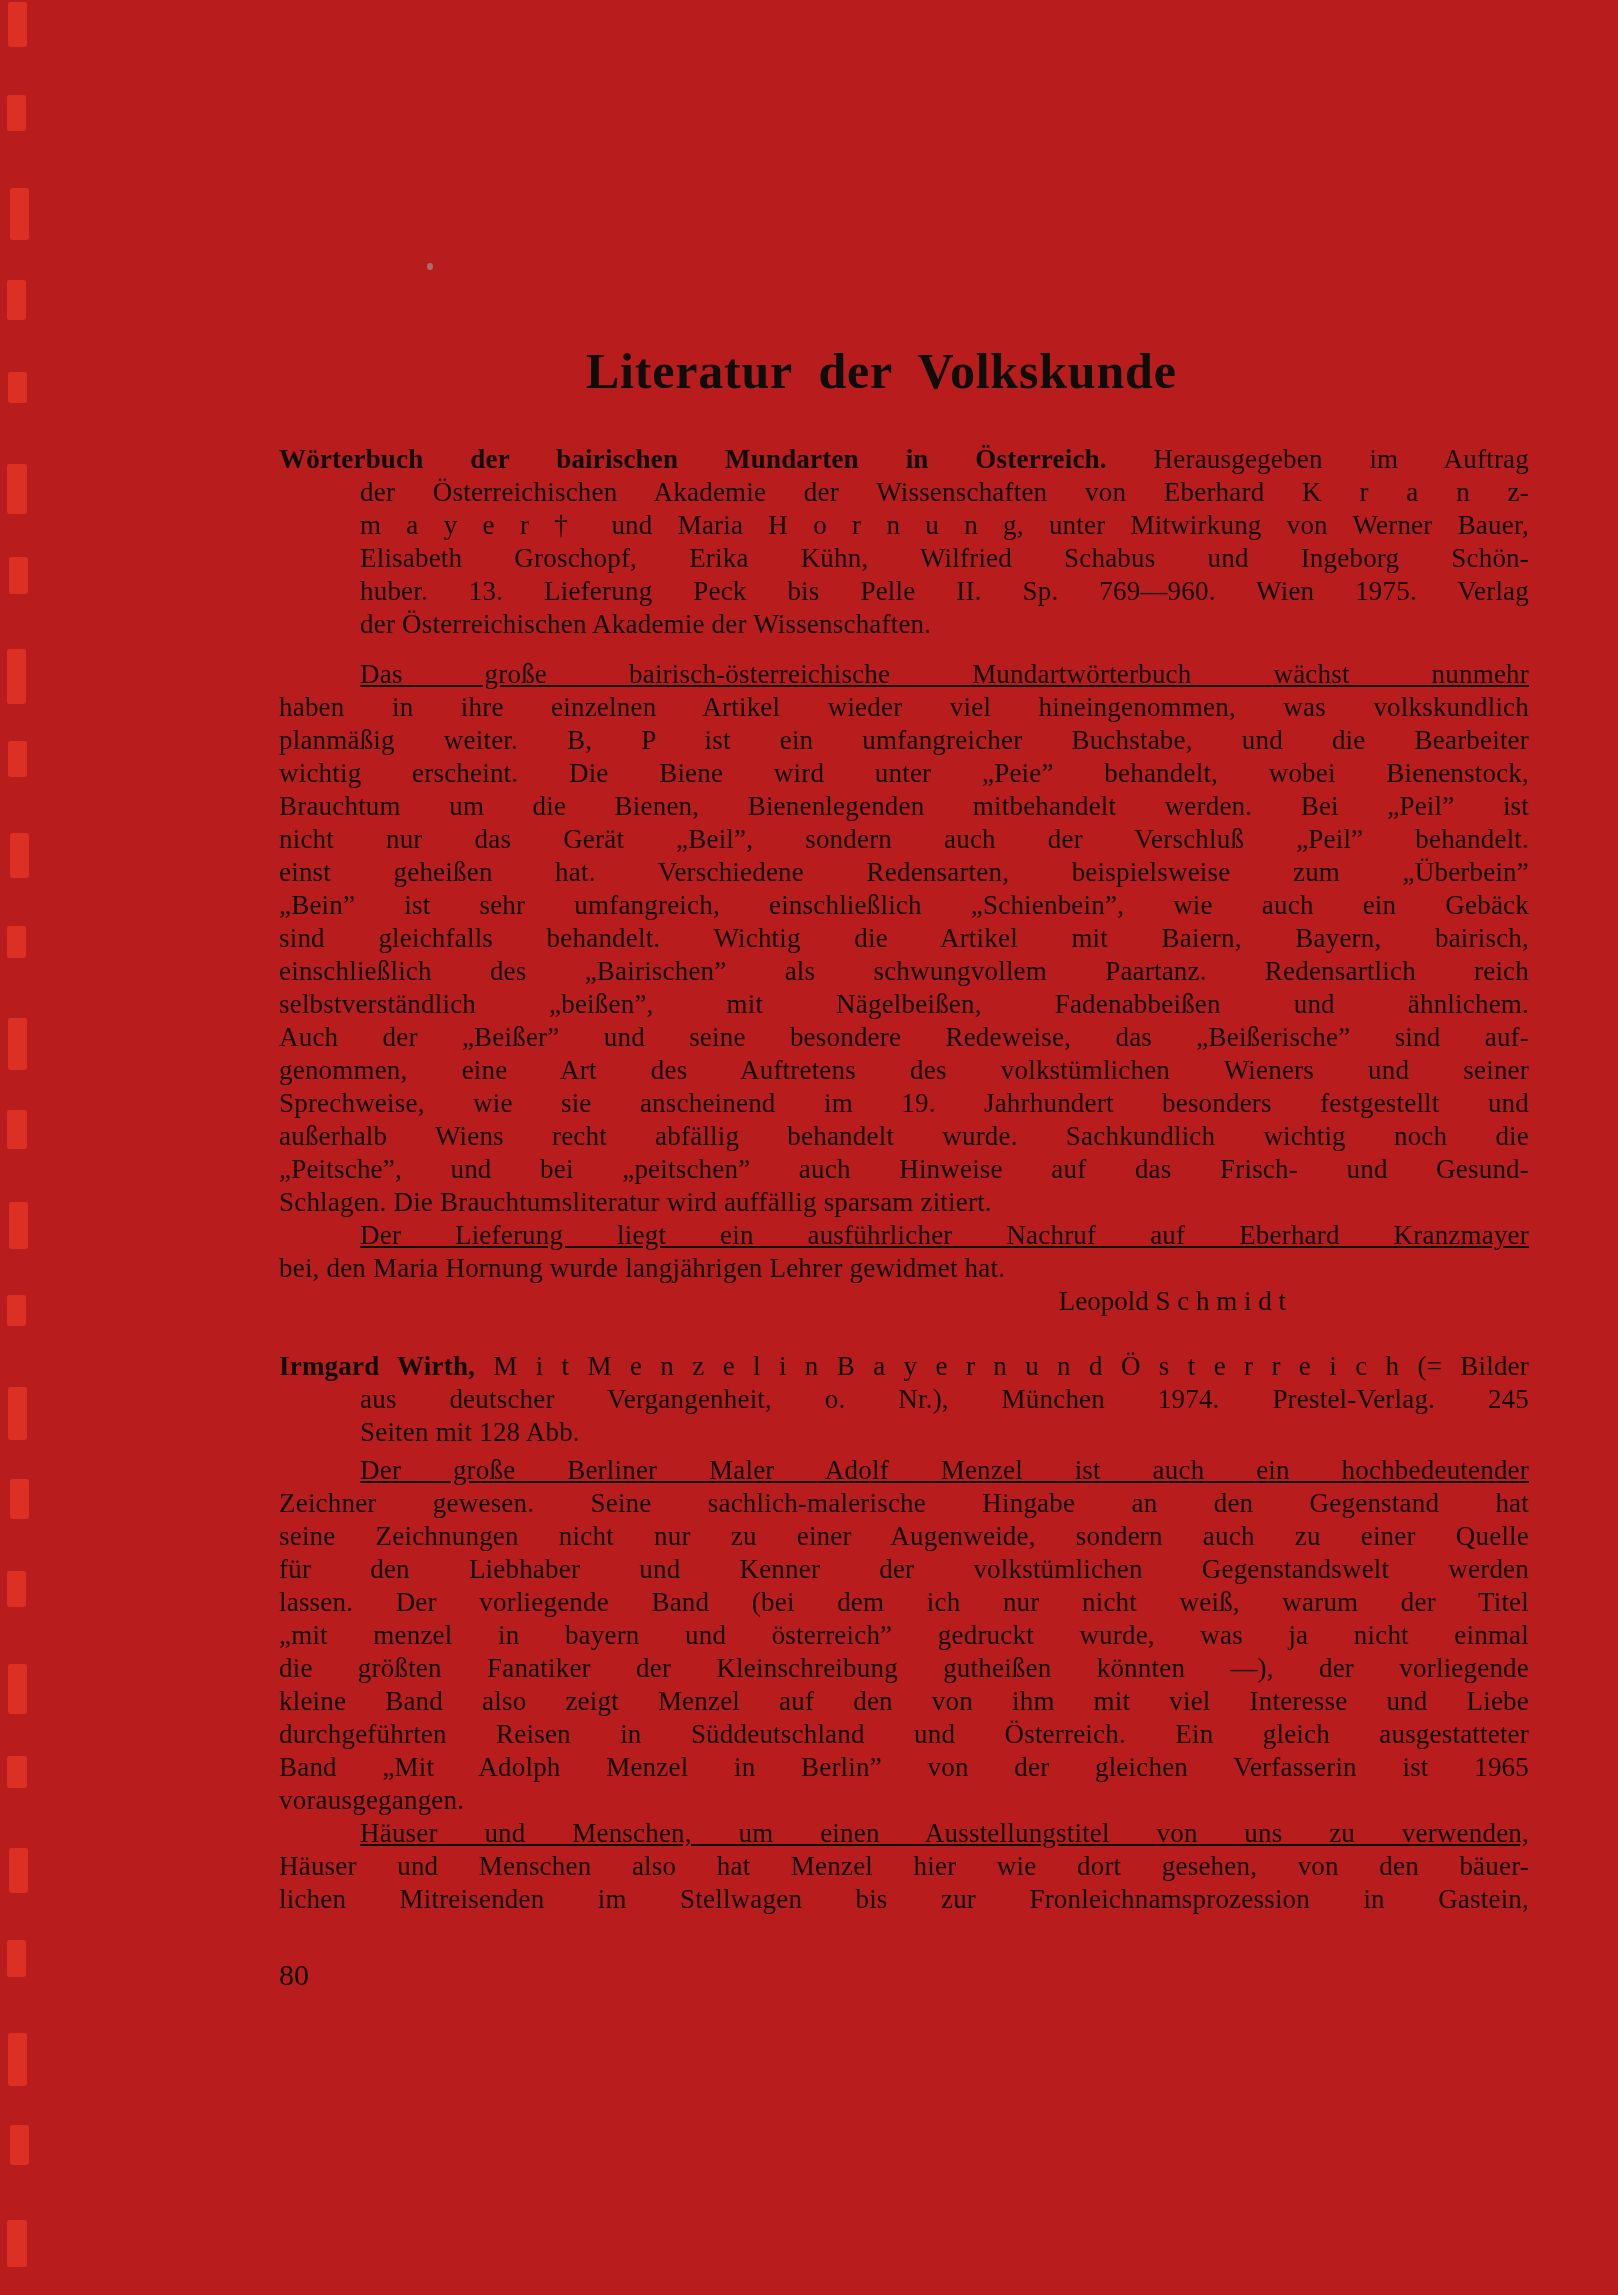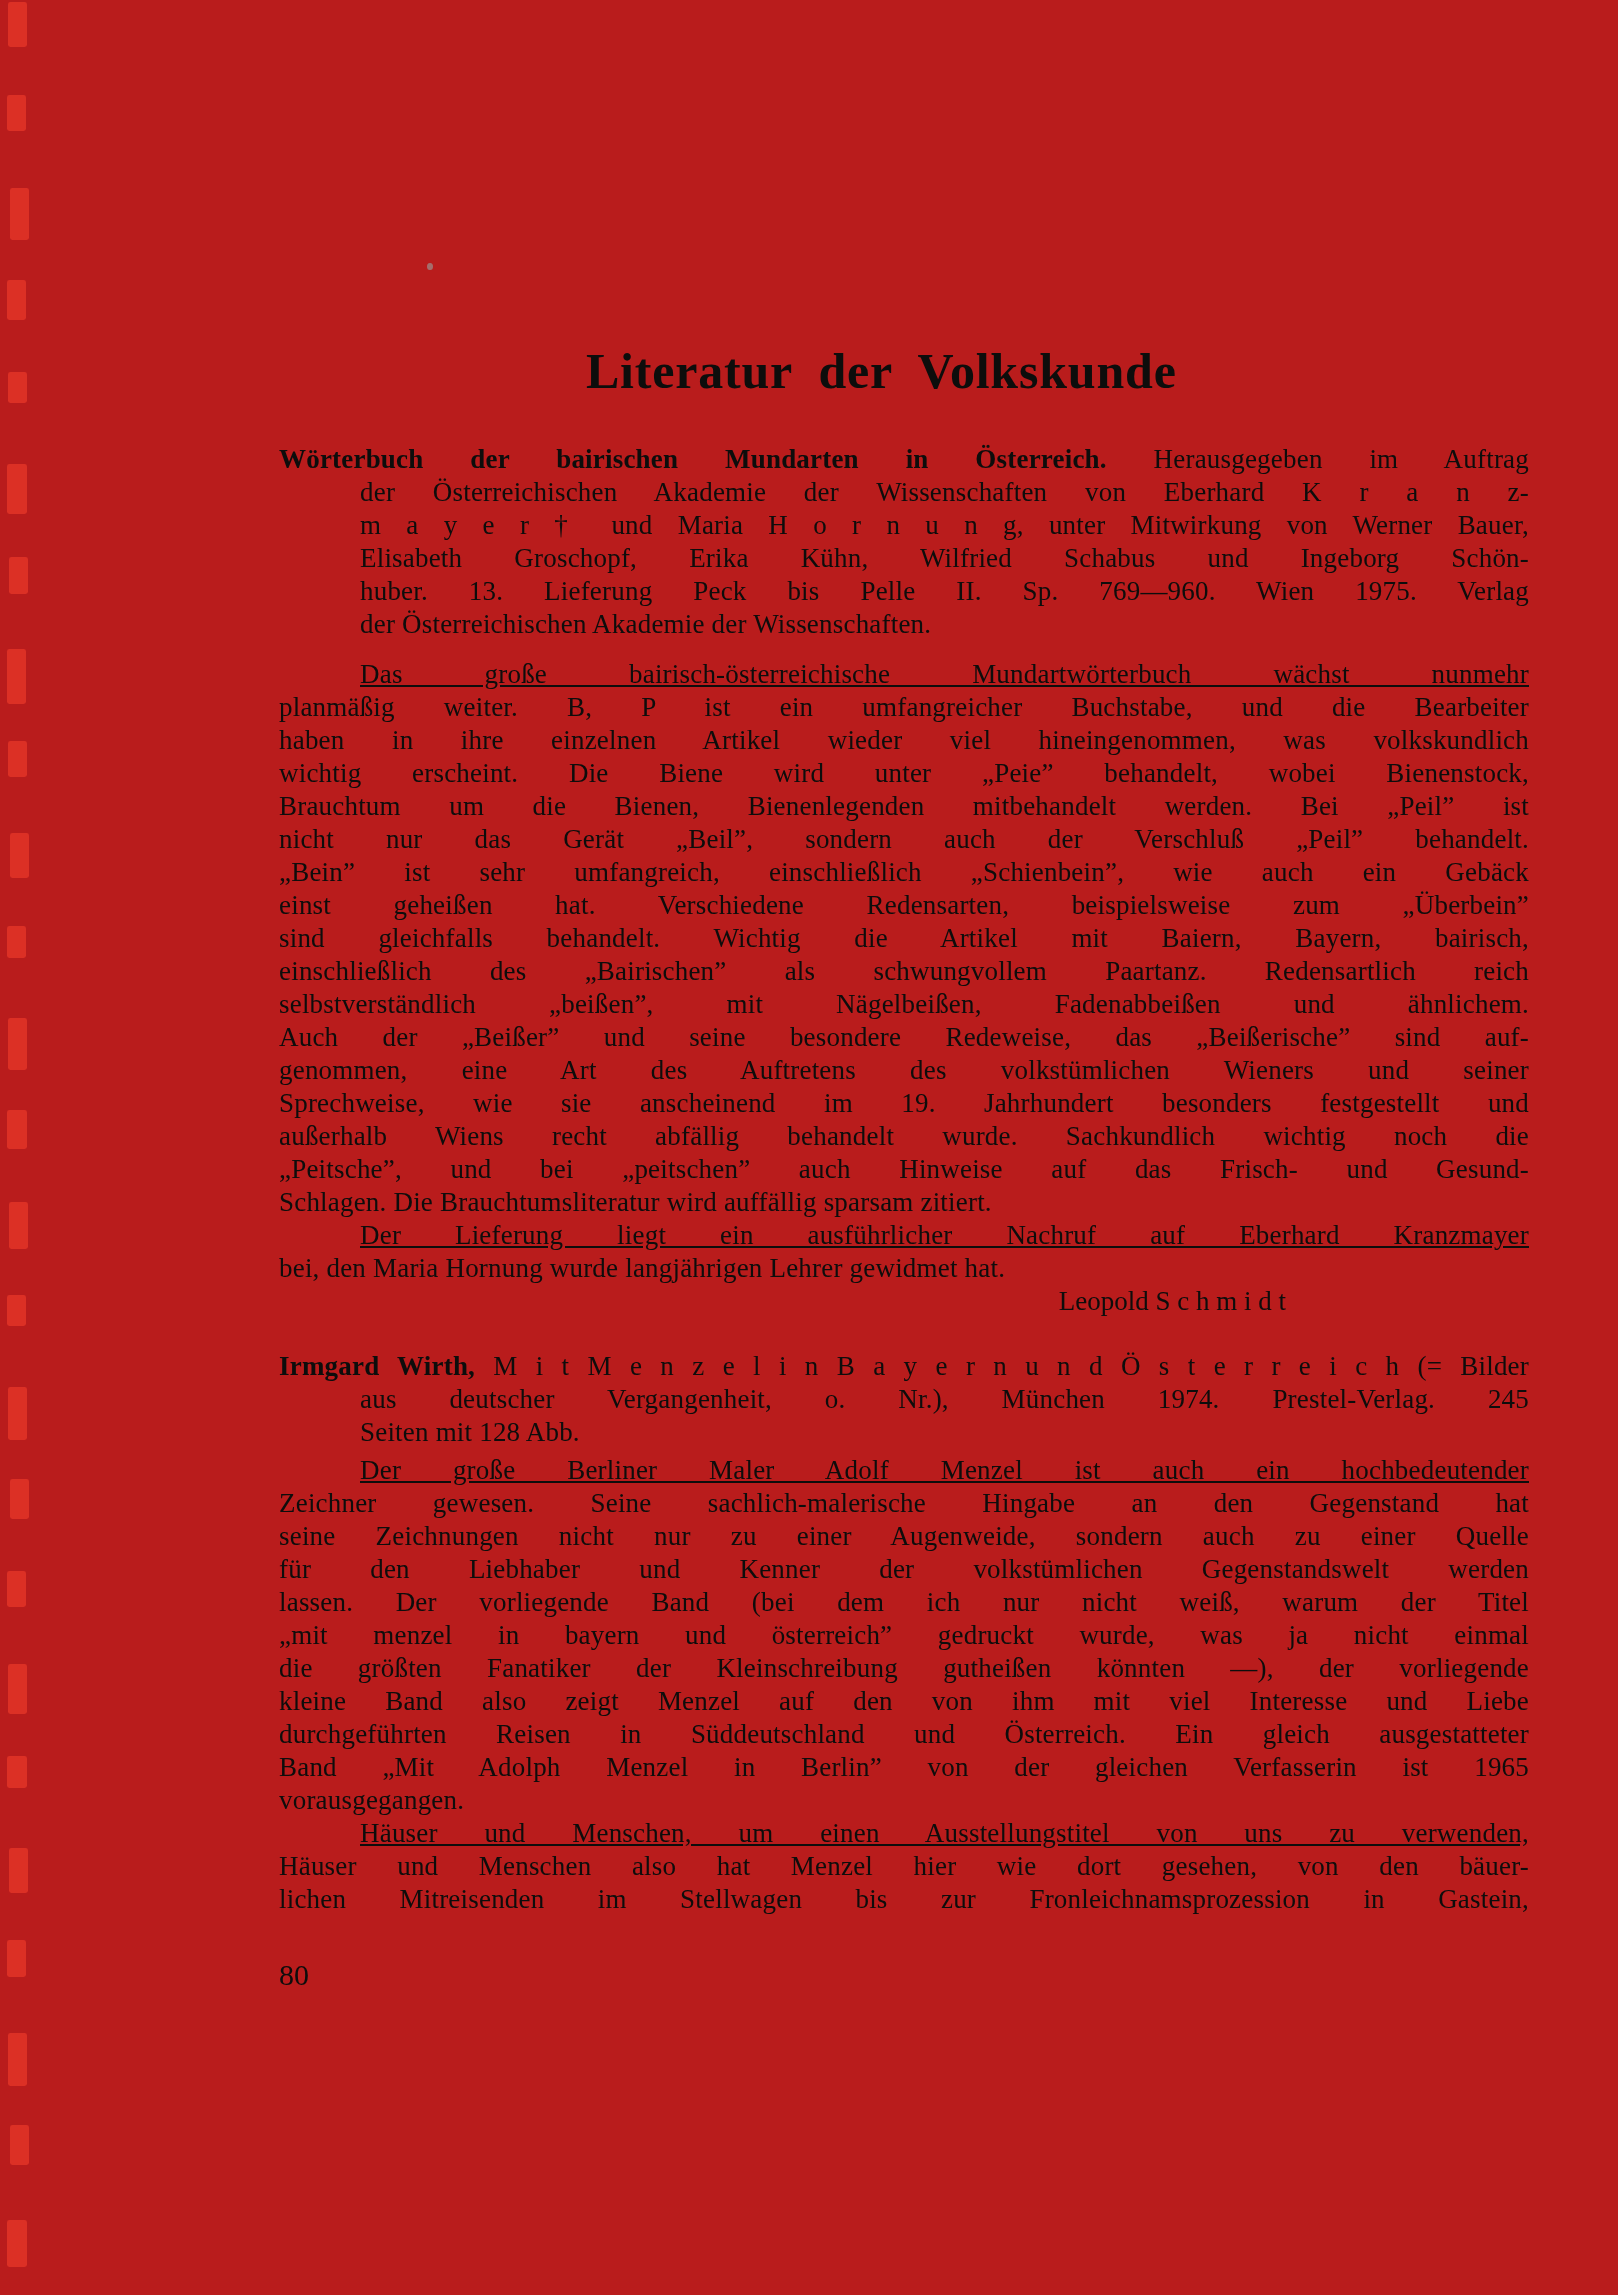--- a/index.html
+++ b/index.html
@@ -81,27 +81,27 @@
         <div class="line">der Österreichischen Akademie der Wissenschaften von Eberhard K r a n z-</div>
         <div class="line">m a y e r † und Maria H o r n u n g, unter Mitwirkung von Werner Bauer,</div>
         <div class="line">Elisabeth Groschopf, Erika Kühn, Wilfried Schabus und Ingeborg Schön-</div>
         <div class="line">huber. 13. Lieferung Peck bis Pelle II. Sp. 769—960. Wien 1975. Verlag</div>
         <div class="line last">der Österreichischen Akademie der Wissenschaften.</div>
       </div>
   </section>
 
   <div class="para">
       <div class="line indent">Das große bairisch-österreichische Mundartwörterbuch wächst nunmehr</div>
+      <div class="line">haben in ihre einzelnen Artikel wieder viel hineingenommen, was volkskundlich</div>
       <div class="line">planmäßig weiter. B, P ist ein umfangreicher Buchstabe, und die Bearbeiter</div>
-      <div class="line">haben in ihre einzelnen Artikel wieder viel hineingenommen, was volkskundlich</div>
       <div class="line">wichtig erscheint. Die Biene wird unter „Peie” behandelt, wobei Bienenstock,</div>
       <div class="line">Brauchtum um die Bienen, Bienenlegenden mitbehandelt werden. Bei „Peil” ist</div>
       <div class="line">nicht nur das Gerät „Beil”, sondern auch der Verschluß „Peil” behandelt.</div>
+      <div class="line">einst geheißen hat. Verschiedene Redensarten, beispielsweise zum „Überbein”</div>
       <div class="line">„Bein” ist sehr umfangreich, einschließlich „Schienbein”, wie auch ein Gebäck</div>
-      <div class="line">einst geheißen hat. Verschiedene Redensarten, beispielsweise zum „Überbein”</div>
       <div class="line">sind gleichfalls behandelt. Wichtig die Artikel mit Baiern, Bayern, bairisch,</div>
       <div class="line">einschließlich des „Bairischen” als schwungvollem Paartanz. Redensartlich reich</div>
       <div class="line">selbstverständlich „beißen”, mit Nägelbeißen, Fadenabbeißen und ähnlichem.</div>
       <div class="line">Auch der „Beißer” und seine besondere Redeweise, das „Beißerische” sind auf-</div>
       <div class="line">genommen, eine Art des Auftretens des volkstümlichen Wieners und seiner</div>
       <div class="line">Sprechweise, wie sie anscheinend im 19. Jahrhundert besonders festgestellt und</div>
       <div class="line">außerhalb Wiens recht abfällig behandelt wurde. Sachkundlich wichtig noch die</div>
       <div class="line">„Peitsche”, und bei „peitschen” auch Hinweise auf das Frisch- und Gesund-</div>
       <div class="line last">Schlagen. Die Brauchtumsliteratur wird auffällig sparsam zitiert.</div>
     </div>

